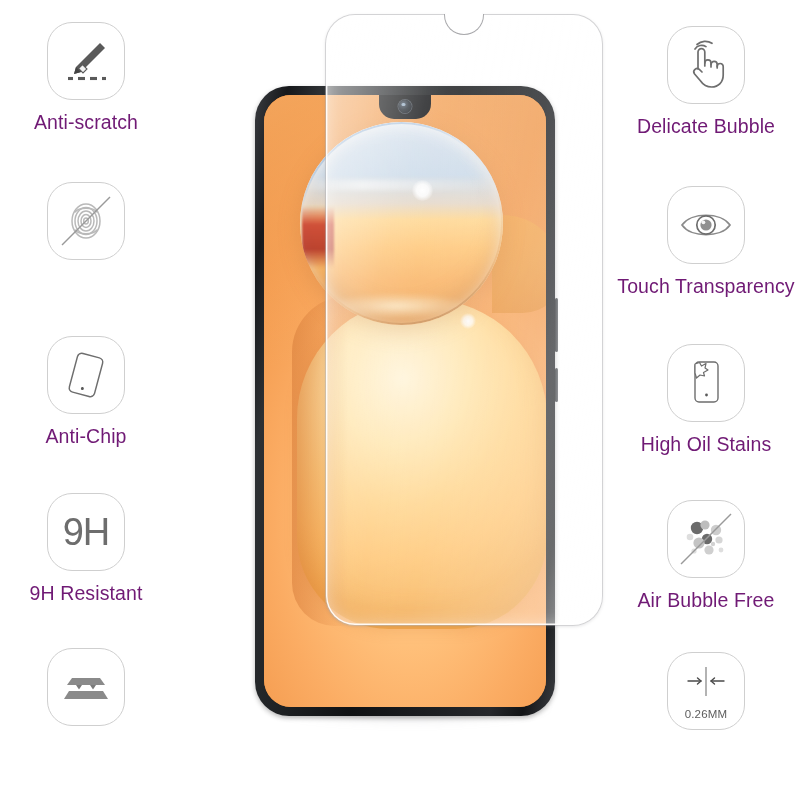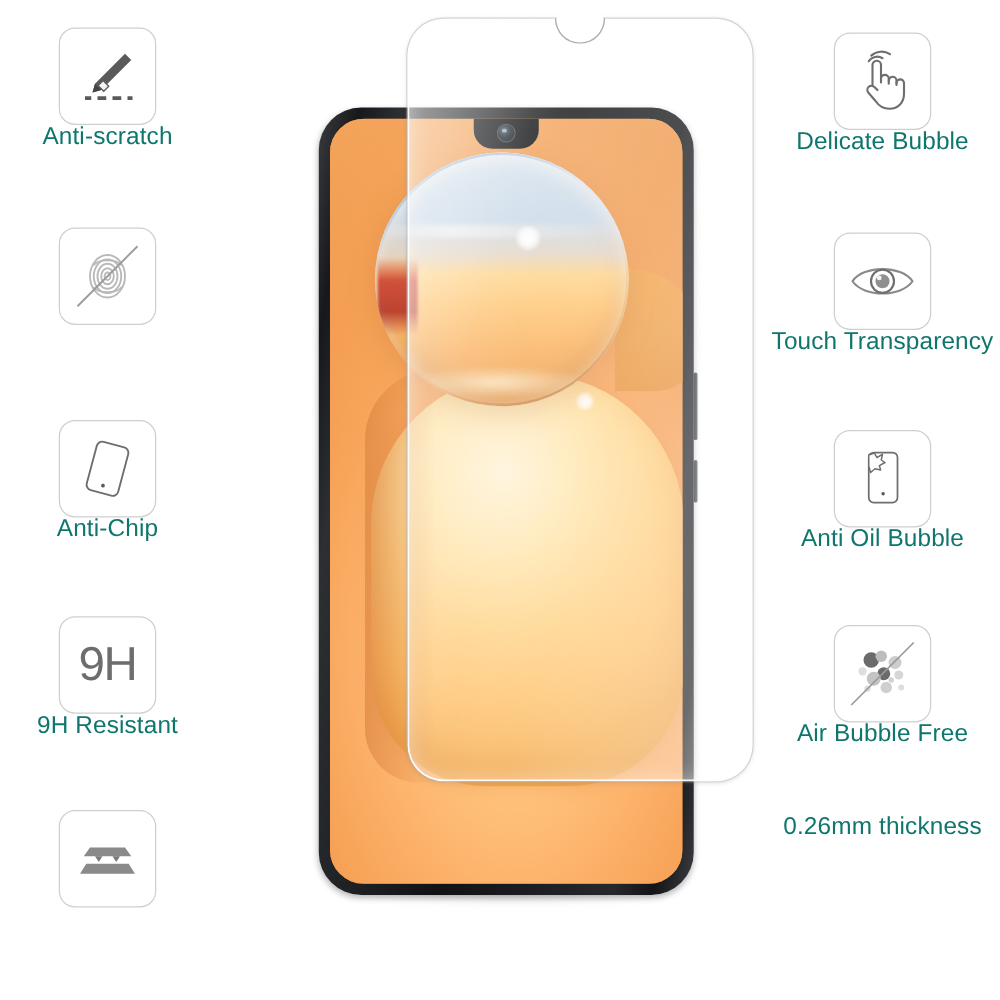--- a/index.html
+++ b/index.html
@@ -20,29 +20,30 @@
   .feature{
     position:absolute;
     width:200px;
     display:flex;
     flex-direction:column;
     align-items:center;
   }
   .icon-box{
     width:78px;height:78px;
     border:1.6px solid #cfcfcf;
-    border-radius:13px;
+    border-radius:25px;
     background:#fff;
     display:flex;align-items:center;justify-content:center;
     box-sizing:border-box;
     position:relative;
   }
   .feature-label{
+    margin-top:13px;
     font-size:19.5px;
-    color:#0f766e;
+    color:#701a75;
     letter-spacing:.1px;
     white-space:nowrap;
     text-align:center;
     line-height:1;
   }
   .col-left .feature-label{font-size:19.5px;}
   .col-right .feature-label{font-size:19.5px;}
   .nine-h{
     font-size:38px;color:#6d6d6d;letter-spacing:-1px;line-height:1;
     font-family:"Liberation Sans", sans-serif;
@@ -327,21 +328,21 @@
     </div>
 
     <div class="feature" style="top:344px;left:6px;">
       <div class="icon-box">
         <svg width="48" height="54" viewBox="0 0 48 54">
           <rect x="13" y="6" width="23" height="40" rx="4" fill="#ffffff" stroke="#6e6e6e" stroke-width="1.4"></rect>
           <path d="M13 8 L17.5 6.5 L19.5 10 L24 7.5 L23 12 L26 14 L21.5 16.5 L22.5 20 L18 19 L14.5 22 L13 17 Z" fill="#ffffff" stroke="#6e6e6e" stroke-width="1.2" stroke-linejoin="round"></path>
           <circle cx="24.5" cy="39" r="1.4" fill="#5a5a5a"></circle>
         </svg>
       </div>
-      <div class="feature-label">Anti Oil Bubble</div>
+      <div class="feature-label">High Oil Stains</div>
     </div>
 
     <div class="feature" style="top:500px;left:6px;">
       <div class="icon-box">
         <svg width="58" height="58" viewBox="0 0 58 58">
           <circle cx="20" cy="18" r="6.2" fill="#6b6b6b"></circle>
           <circle cx="30" cy="29" r="5.2" fill="#6b6b6b"></circle>
           <circle cx="28" cy="15" r="4.6" fill="#bdbdbd"></circle>
           <circle cx="39" cy="20" r="5.2" fill="#cdcdcd"></circle>
           <circle cx="42" cy="30" r="3.6" fill="#d6d6d6"></circle>
@@ -351,21 +352,32 @@
           <circle cx="17" cy="41" r="2.6" fill="#dedede"></circle>
           <circle cx="44" cy="40" r="2.4" fill="#dedede"></circle>
           <circle cx="36" cy="34" r="2.2" fill="#d2d2d2"></circle>
           <line x1="4" y1="54" x2="54" y2="4" stroke="#9a9a9a" stroke-width="1.4"></line>
         </svg>
       </div>
       <div class="feature-label">Air Bubble Free</div>
     </div>
 
     <div class="feature" style="top:652px;left:6px;">
-      <div class="feature-label">0.26mm thickness</div>
+      <div class="icon-box">
+        <svg width="62" height="44" viewBox="0 0 62 44" style="margin-bottom:12px;">
+          <line x1="31" y1="4" x2="31" y2="33" stroke="#8a8a8a" stroke-width="1.3"></line>
+          <g stroke="#4a4a4a" stroke-width="1.4" fill="none" stroke-linecap="round" stroke-linejoin="round">
+            <line x1="13" y1="18" x2="26" y2="18"></line>
+            <path d="M22.5 15 L26 18 L22.5 21"></path>
+            <line x1="49" y1="18" x2="36" y2="18"></line>
+            <path d="M39.5 15 L36 18 L39.5 21"></path>
+          </g>
+        </svg>
+        <div class="mm-text">0.26MM</div>
+      </div>
     </div>
   </div>
 
   <div id="phone-wrap">
     <div id="phone-shadow"></div>
     <div id="phone-body">
       <div id="phone-screen">
         <div id="wallpaper"></div>
         <div id="blob-lower"></div>
         <div id="blob-lower-gloss"></div>

